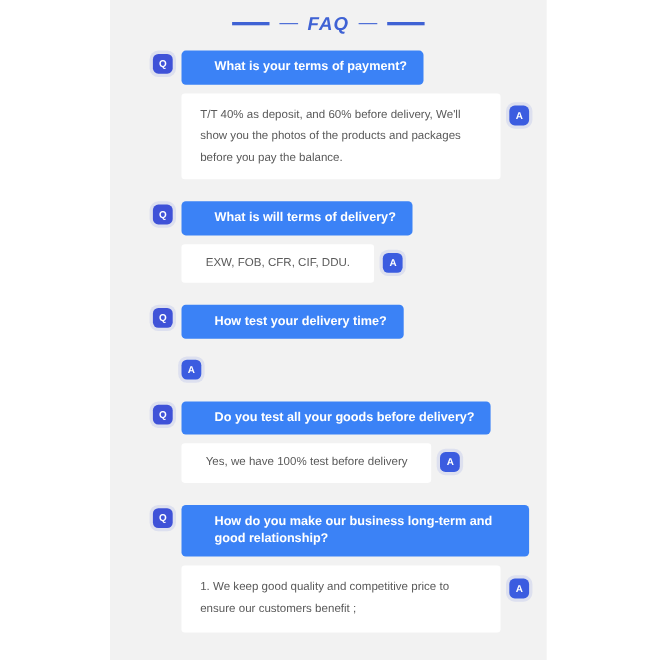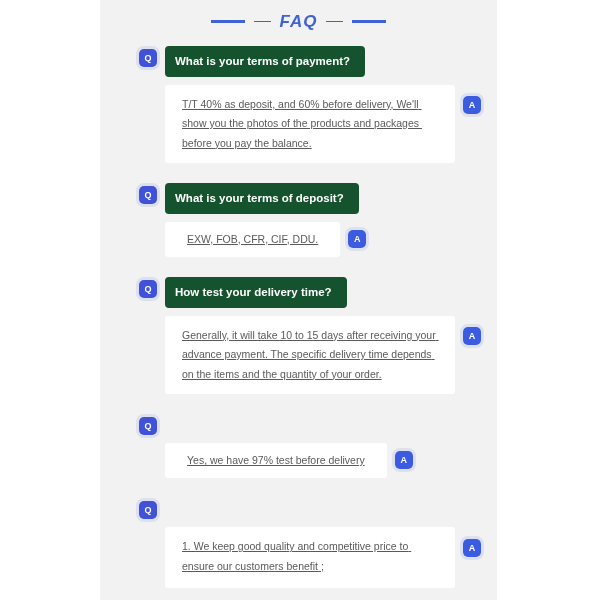--- a/index.html
+++ b/index.html
@@ -82,45 +82,44 @@
     margin-top: 3px;
     box-shadow: 0 0 0 3px rgba(110,130,225,0.16);
   }
   .badge-q {
     background: #3f52d8;
   }
   .badge-a {
     background: #3b5ce0;
   }
   .q-bubble {
-    background: #14532d;
+    background: #3b82f6;
     color: #ffffff;
     font-size: 11.5px;
     font-weight: bold;
     line-height: 1.45;
-    padding: 7px 15px 7px 10px;
+    padding: 7px 15px 7px 30px;
     border-radius: 4px;
     max-width: 274px;
   }
 
   .a-row {
     display: flex;
     align-items: flex-start;
     gap: 8px;
     padding-right: 16px;
     margin-bottom: 20px;
   }
   .a-bubble {
     background: #ffffff;
     color: #5a5a5a;
     font-size: 10.5px;
     line-height: 1.85;
     padding: 10px 16px 10px 17px;
     border-radius: 3px;
-    text-decoration: underline;
   }
   .a-row .badge {
     margin-top: 11px;
   }
 
   
   .a-row.wide {
     padding-left: 65px;
   }
   .a-row.wide .a-bubble {
@@ -171,49 +170,48 @@
           <div class="q-bubble">What is your terms of payment?</div>
         </div>
         <div class="a-row wide">
           <div class="a-bubble">
             <span class="a-line">T/T 40% as deposit, and 60% before delivery, We'll show you the photos of the products and packages before you pay the balance.</span>
           </div>
           <span class="badge badge-a">A</span>
         </div>
         <div class="q-row">
           <span class="badge badge-q">Q</span>
-          <div class="q-bubble">What is your terms of deposit?</div>
+          <div class="q-bubble">What is will terms of delivery?</div>
         </div>
         <div class="a-row narrow">
           <div class="a-bubble">
             <span class="a-line">EXW, FOB, CFR, CIF, DDU.</span>
           </div>
           <span class="badge badge-a">A</span>
         </div>
         <div class="q-row">
           <span class="badge badge-q">Q</span>
           <div class="q-bubble">How test your delivery time?</div>
         </div>
         <div class="a-row wide">
-          <div class="a-bubble">
-            <span class="a-line">Generally, it will take 10 to 15 days after receiving your advance payment. The specific delivery time depends on the items and the quantity of your order.</span>
-          </div>
-          <span class="badge badge-a">A</span>
-        </div>
-        <div class="q-row">
-          <span class="badge badge-q">Q</span>
+          <span class="badge badge-a">A</span>
+        </div>
+        <div class="q-row">
+          <span class="badge badge-q">Q</span>
+          <div class="q-bubble">Do you test all your goods before delivery?</div>
         </div>
         <div class="a-row narrow">
           <div class="a-bubble">
-            <span class="a-line">Yes, we have 97% test before delivery</span>
-          </div>
-          <span class="badge badge-a">A</span>
-        </div>
-        <div class="q-row">
-          <span class="badge badge-q">Q</span>
+            <span class="a-line">Yes, we have 100% test before delivery</span>
+          </div>
+          <span class="badge badge-a">A</span>
+        </div>
+        <div class="q-row">
+          <span class="badge badge-q">Q</span>
+          <div class="q-bubble">How do you make our business long-term and good relationship?</div>
         </div>
         <div class="a-row wide last">
           <div class="a-bubble">
             <span class="a-line">1. We keep good quality and competitive price to ensure our customers benefit ;</span>
           </div>
           <span class="badge badge-a">A</span>
         </div>
       </div>
 
   </div>

